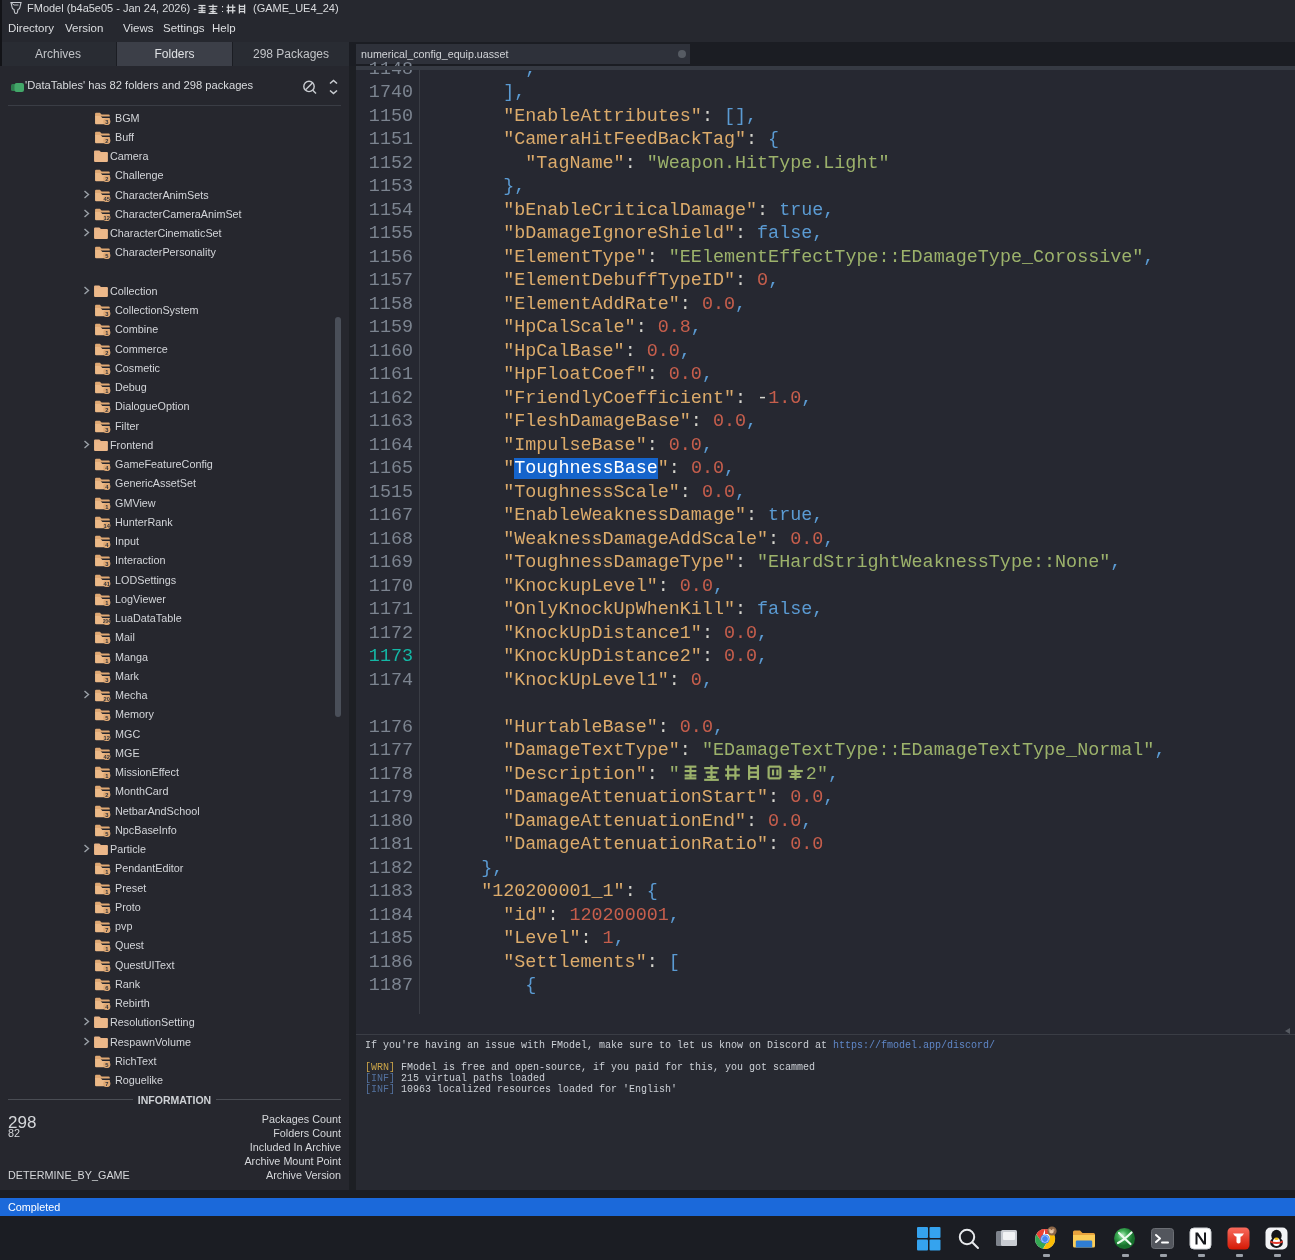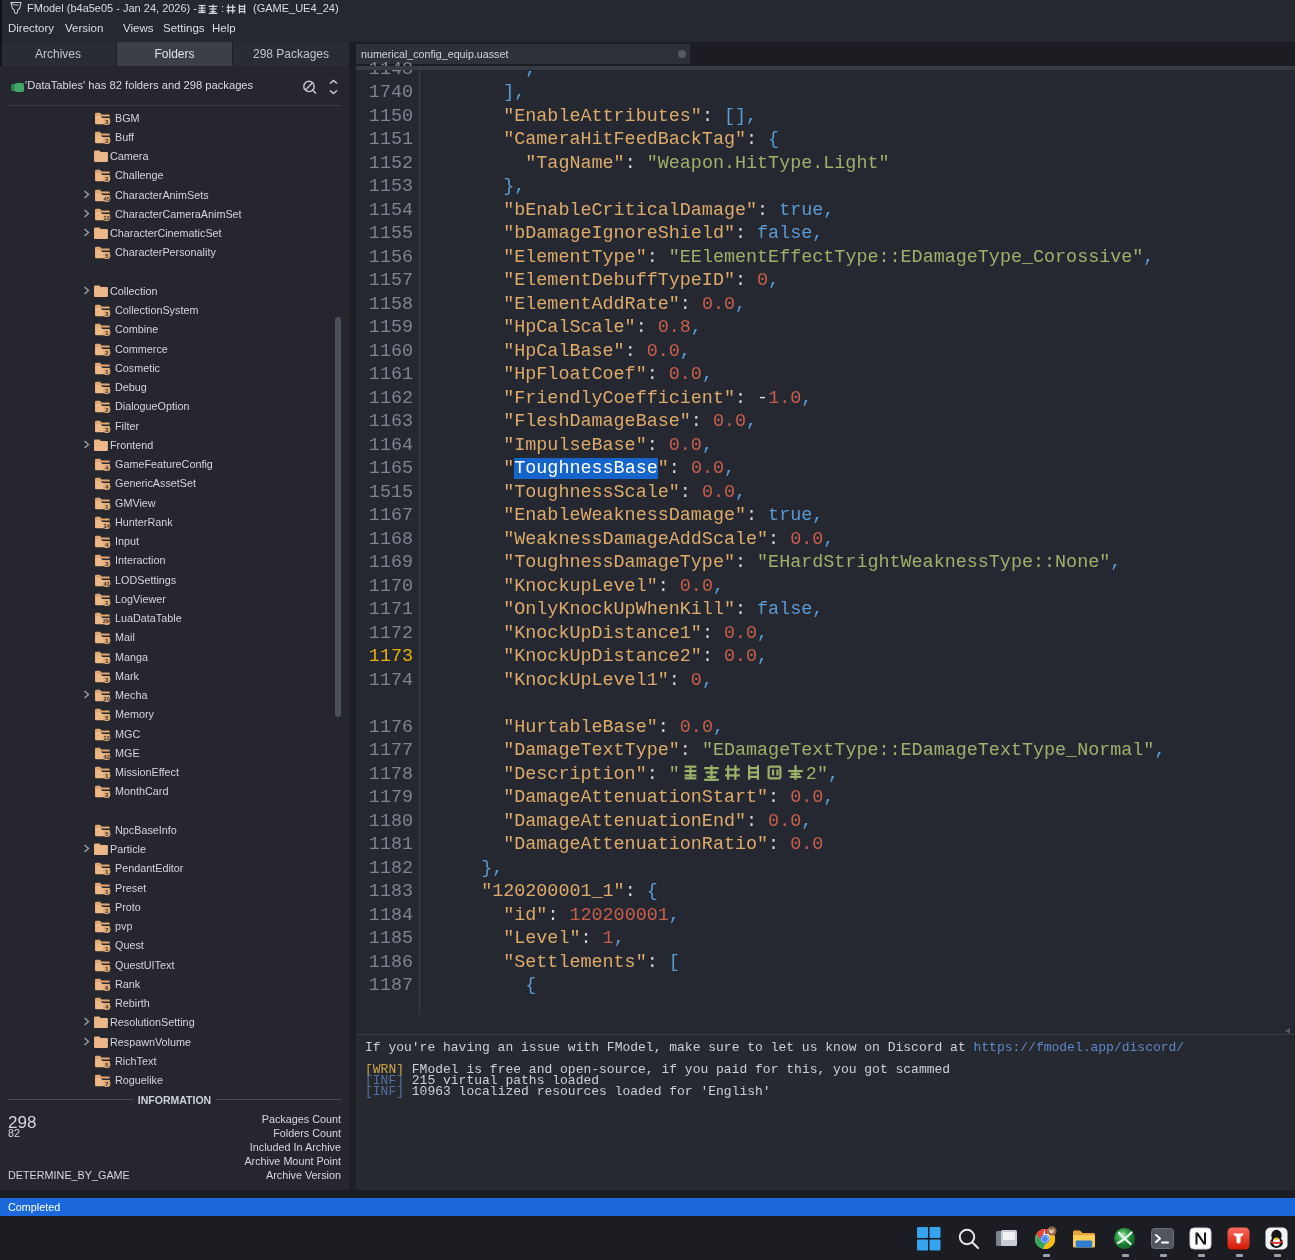--- a/index.html
+++ b/index.html
@@ -398,20 +398,29 @@
     </div>
 <div class="treerow" style="top:715.2px">
       <svg style="position:absolute;left:94px;top:3px" width="17" height="14" viewBox="0 0 16.2 13">
         <path d="M1 2.6 Q1 1.6 2 1.6 L5.6 1.6 L7.2 3.2 L14 3.2 Q15 3.2 15 4.2 L15 5 L1 5 Z" fill="#dfa873"></path>
         <path d="M1 4.6 L6.2 4.6 L8 6.4 L15 6.4 L15 11.4 Q15 12.4 14 12.4 L2 12.4 Q1 12.4 1 11.4 Z" fill="#ecb987"></path>
         <circle cx="12.2" cy="9.8" r="3.4" fill="#dfa873"></circle>
         <text x="12.2" y="11.780000000000001" font-size="5.5" font-family="Liberation Sans" font-weight="bold" fill="#30333b" text-anchor="middle">2</text>
       </svg>
       <span class="abs" style="left:115px;top:4px">MonthCard</span>
     </div>
+<div class="treerow" style="top:734.5px">
+      <svg style="position:absolute;left:94px;top:3px" width="17" height="14" viewBox="0 0 16.2 13">
+        <path d="M1 2.6 Q1 1.6 2 1.6 L5.6 1.6 L7.2 3.2 L14 3.2 Q15 3.2 15 4.2 L15 5 L1 5 Z" fill="#dfa873"></path>
+        <path d="M1 4.6 L6.2 4.6 L8 6.4 L15 6.4 L15 11.4 Q15 12.4 14 12.4 L2 12.4 Q1 12.4 1 11.4 Z" fill="#ecb987"></path>
+        <circle cx="12.2" cy="9.8" r="3.4" fill="#dfa873"></circle>
+        <text x="12.2" y="11.780000000000001" font-size="5.5" font-family="Liberation Sans" font-weight="bold" fill="#30333b" text-anchor="middle">3</text>
+      </svg>
+      <span class="abs" style="left:115px;top:4px">NetbarAndSchool</span>
+    </div>
 <div class="treerow" style="top:753.8px">
       <svg style="position:absolute;left:94px;top:3px" width="17" height="14" viewBox="0 0 16.2 13">
         <path d="M1 2.6 Q1 1.6 2 1.6 L5.6 1.6 L7.2 3.2 L14 3.2 Q15 3.2 15 4.2 L15 5 L1 5 Z" fill="#dfa873"></path>
         <path d="M1 4.6 L6.2 4.6 L8 6.4 L15 6.4 L15 11.4 Q15 12.4 14 12.4 L2 12.4 Q1 12.4 1 11.4 Z" fill="#ecb987"></path>
         <circle cx="12.2" cy="9.8" r="3.4" fill="#dfa873"></circle>
         <text x="12.2" y="11.780000000000001" font-size="5.5" font-family="Liberation Sans" font-weight="bold" fill="#30333b" text-anchor="middle">5</text>
       </svg>
       <span class="abs" style="left:115px;top:4px">NpcBaseInfo</span>
     </div>
 <div class="treerow" style="top:773.0px">
@@ -569,21 +578,21 @@
 <div class="abs code" style="left:0;top:344.2px;width:939px;height:23.5px;line-height:23.5px"><span class="abs" style="right:882px;color:#7c8490">1163</span><span class="abs" style="left:81px"><span class="w">      </span><span class="k">"FleshDamageBase"</span><span class="w">:</span><span class="w"> </span><span class="n">0.0</span><span class="b">,</span></span></div>
 <div class="abs code" style="left:0;top:367.8px;width:939px;height:23.5px;line-height:23.5px"><span class="abs" style="right:882px;color:#7c8490">1164</span><span class="abs" style="left:81px"><span class="w">      </span><span class="k">"ImpulseBase"</span><span class="w">:</span><span class="w"> </span><span class="n">0.0</span><span class="b">,</span></span></div>
 <div class="abs code" style="left:0;top:391.2px;width:939px;height:23.5px;line-height:23.5px"><span class="abs" style="right:882px;color:#7c8490">1165</span><span class="abs" style="left:81px"><span class="w">      </span><span class="k">"</span><span class="k sel">ToughnessBase</span><span class="k">"</span><span class="w">:</span><span class="w"> </span><span class="n">0.0</span><span class="b">,</span></span></div>
 <div class="abs code" style="left:0;top:414.8px;width:939px;height:23.5px;line-height:23.5px"><span class="abs" style="right:882px;color:#7c8490">1515</span><span class="abs" style="left:81px"><span class="w">      </span><span class="k">"ToughnessScale"</span><span class="w">:</span><span class="w"> </span><span class="n">0.0</span><span class="b">,</span></span></div>
 <div class="abs code" style="left:0;top:438.2px;width:939px;height:23.5px;line-height:23.5px"><span class="abs" style="right:882px;color:#7c8490">1167</span><span class="abs" style="left:81px"><span class="w">      </span><span class="k">"EnableWeaknessDamage"</span><span class="w">:</span><span class="w"> </span><span class="b">true</span><span class="b">,</span></span></div>
 <div class="abs code" style="left:0;top:461.8px;width:939px;height:23.5px;line-height:23.5px"><span class="abs" style="right:882px;color:#7c8490">1168</span><span class="abs" style="left:81px"><span class="w">      </span><span class="k">"WeaknessDamageAddScale"</span><span class="w">:</span><span class="w"> </span><span class="n">0.0</span><span class="b">,</span></span></div>
 <div class="abs code" style="left:0;top:485.2px;width:939px;height:23.5px;line-height:23.5px"><span class="abs" style="right:882px;color:#7c8490">1169</span><span class="abs" style="left:81px"><span class="w">      </span><span class="k">"ToughnessDamageType"</span><span class="w">:</span><span class="w"> </span><span class="g">"EHardStrightWeaknessType::None"</span><span class="b">,</span></span></div>
 <div class="abs code" style="left:0;top:508.8px;width:939px;height:23.5px;line-height:23.5px"><span class="abs" style="right:882px;color:#7c8490">1170</span><span class="abs" style="left:81px"><span class="w">      </span><span class="k">"KnockupLevel"</span><span class="w">:</span><span class="w"> </span><span class="n">0.0</span><span class="b">,</span></span></div>
 <div class="abs code" style="left:0;top:532.2px;width:939px;height:23.5px;line-height:23.5px"><span class="abs" style="right:882px;color:#7c8490">1171</span><span class="abs" style="left:81px"><span class="w">      </span><span class="k">"OnlyKnockUpWhenKill"</span><span class="w">:</span><span class="w"> </span><span class="b">false</span><span class="b">,</span></span></div>
 <div class="abs code" style="left:0;top:555.8px;width:939px;height:23.5px;line-height:23.5px"><span class="abs" style="right:882px;color:#7c8490">1172</span><span class="abs" style="left:81px"><span class="w">      </span><span class="k">"KnockUpDistance1"</span><span class="w">:</span><span class="w"> </span><span class="n">0.0</span><span class="b">,</span></span></div>
-<div class="abs code" style="left:0;top:579.2px;width:939px;height:23.5px;line-height:23.5px"><span class="abs" style="right:882px;color:#eab308">1173</span><span class="abs" style="left:81px"><span class="w">      </span><span class="k">"KnockUpDistance2"</span><span class="w">:</span><span class="w"> </span><span class="n">0.0</span><span class="b">,</span></span></div>
+<div class="abs code" style="left:0;top:579.2px;width:939px;height:23.5px;line-height:23.5px"><span class="abs" style="right:882px;color:#14b8a6">1173</span><span class="abs" style="left:81px"><span class="w">      </span><span class="k">"KnockUpDistance2"</span><span class="w">:</span><span class="w"> </span><span class="n">0.0</span><span class="b">,</span></span></div>
 <div class="abs code" style="left:0;top:602.8px;width:939px;height:23.5px;line-height:23.5px"><span class="abs" style="right:882px;color:#7c8490">1174</span><span class="abs" style="left:81px"><span class="w">      </span><span class="k">"KnockUpLevel1"</span><span class="w">:</span><span class="w"> </span><span class="n">0</span><span class="b">,</span></span></div>
 <div class="abs code" style="left:0;top:649.8px;width:939px;height:23.5px;line-height:23.5px"><span class="abs" style="right:882px;color:#7c8490">1176</span><span class="abs" style="left:81px"><span class="w">      </span><span class="k">"HurtableBase"</span><span class="w">:</span><span class="w"> </span><span class="n">0.0</span><span class="b">,</span></span></div>
 <div class="abs code" style="left:0;top:673.2px;width:939px;height:23.5px;line-height:23.5px"><span class="abs" style="right:882px;color:#7c8490">1177</span><span class="abs" style="left:81px"><span class="w">      </span><span class="k">"DamageTextType"</span><span class="w">:</span><span class="w"> </span><span class="g">"EDamageTextType::EDamageTextType_Normal"</span><span class="b">,</span></span></div>
 <div class="abs code" style="left:0;top:696.8px;width:939px;height:23.5px;line-height:23.5px"><span class="abs" style="right:882px;color:#7c8490">1178</span><span class="abs" style="left:81px"><span class="w">      </span><span class="k">"Description"</span><span class="w">:</span><span class="w"> </span><span class="g">"</span><svg width="17" height="17" viewBox="-0.8 -0.8 11.6 11.6" style="margin:0 2px;vertical-align:-2px" stroke="#9cb26b" stroke-width="1.5" fill="none">
           <line x1="1" y1="1" x2="9" y2="1"></line>
           <line x1="1" y1="4" x2="9" y2="4"></line>
           <line x1="1" y1="7" x2="9" y2="7"></line>
           <line x1="5" y1="1" x2="5" y2="9"></line>
           <line x1="1" y1="9" x2="9" y2="9"></line>
         </svg><svg width="17" height="17" viewBox="-0.8 -0.8 11.6 11.6" style="margin:0 2px;vertical-align:-2px" stroke="#9cb26b" stroke-width="1.5" fill="none">
@@ -622,21 +631,21 @@
 <div class="abs code" style="left:0;top:767.2px;width:939px;height:23.5px;line-height:23.5px"><span class="abs" style="right:882px;color:#7c8490">1181</span><span class="abs" style="left:81px"><span class="w">      </span><span class="k">"DamageAttenuationRatio"</span><span class="w">:</span><span class="w"> </span><span class="n">0.0</span></span></div>
 <div class="abs code" style="left:0;top:790.8px;width:939px;height:23.5px;line-height:23.5px"><span class="abs" style="right:882px;color:#7c8490">1182</span><span class="abs" style="left:81px"><span class="b">    },</span></span></div>
 <div class="abs code" style="left:0;top:814.2px;width:939px;height:23.5px;line-height:23.5px"><span class="abs" style="right:882px;color:#7c8490">1183</span><span class="abs" style="left:81px"><span class="w">    </span><span class="k">"120200001_1"</span><span class="w">:</span><span class="b"> {</span></span></div>
 <div class="abs code" style="left:0;top:837.8px;width:939px;height:23.5px;line-height:23.5px"><span class="abs" style="right:882px;color:#7c8490">1184</span><span class="abs" style="left:81px"><span class="w">      </span><span class="k">"id"</span><span class="w">:</span><span class="w"> </span><span class="n">120200001</span><span class="b">,</span></span></div>
 <div class="abs code" style="left:0;top:861.2px;width:939px;height:23.5px;line-height:23.5px"><span class="abs" style="right:882px;color:#7c8490">1185</span><span class="abs" style="left:81px"><span class="w">      </span><span class="k">"Level"</span><span class="w">:</span><span class="w"> </span><span class="n">1</span><span class="b">,</span></span></div>
 <div class="abs code" style="left:0;top:884.8px;width:939px;height:23.5px;line-height:23.5px"><span class="abs" style="right:882px;color:#7c8490">1186</span><span class="abs" style="left:81px"><span class="w">      </span><span class="k">"Settlements"</span><span class="w">:</span><span class="b"> [</span></span></div>
 <div class="abs code" style="left:0;top:908.2px;width:939px;height:23.5px;line-height:23.5px"><span class="abs" style="right:882px;color:#7c8490">1187</span><span class="abs" style="left:81px"><span class="b">        {</span></span></div>
 <div class="abs" style="left:63px;top:4px;width:1px;height:944px;background:#3a3d45"></div>
 <div class="abs" style="left:0;top:948px;width:939px;height:22px;background:#262831"></div>
 <div class="abs" style="left:0;top:968px;width:939px;height:1px;background:#3a3d45"></div>
-<div class="abs" style="left:0;top:970px;width:939px;height:168px;background:#272931;font-family:'Liberation Mono',monospace;font-size:13px">
+<div class="abs" style="left:0;top:970px;width:939px;height:168px;background:#272931;font-family:'Liberation Mono',monospace;font-size:10px">
 <div class="abs" style="left:9px;top:4px;color:#ccd0d6">If you're having an issue with FModel, make sure to let us know on Discord at <span style="color:#5f87c8">https://fmodel.app/discord/</span></div>
 <div class="abs" style="left:9px;top:26px;color:#ccd0d6"><span style="color:#c9a348">[WRN]</span> FModel is free and open-source, if you paid for this, you got scammed</div>
 <div class="abs" style="left:9px;top:37px;color:#ccd0d6"><span style="color:#53719e">[INF]</span> 215 virtual paths loaded</div>
 <div class="abs" style="left:9px;top:48px;color:#ccd0d6"><span style="color:#53719e">[INF]</span> 10963 localized resources loaded for 'English'</div>
 </div>
 <div class="abs" style="left:929px;top:962px;width:5px;height:6px;background:#565a62;clip-path:polygon(0 50%,100% 0,100% 100%)"></div>
 </div>
 <div class="abs" style="left:0;top:1190px;width:1295px;height:8px;background:#1b1d22"></div>
 <div class="abs" style="left:0;top:1198px;width:1295px;height:18px;background:#1b69da;color:#fff;font-size:10.8px;line-height:19px;padding-left:8px">Completed</div>
 <div id="taskbar" class="abs" style="left:0;top:1216px;width:1295px;height:44px;background:#1b1d23"></div>

